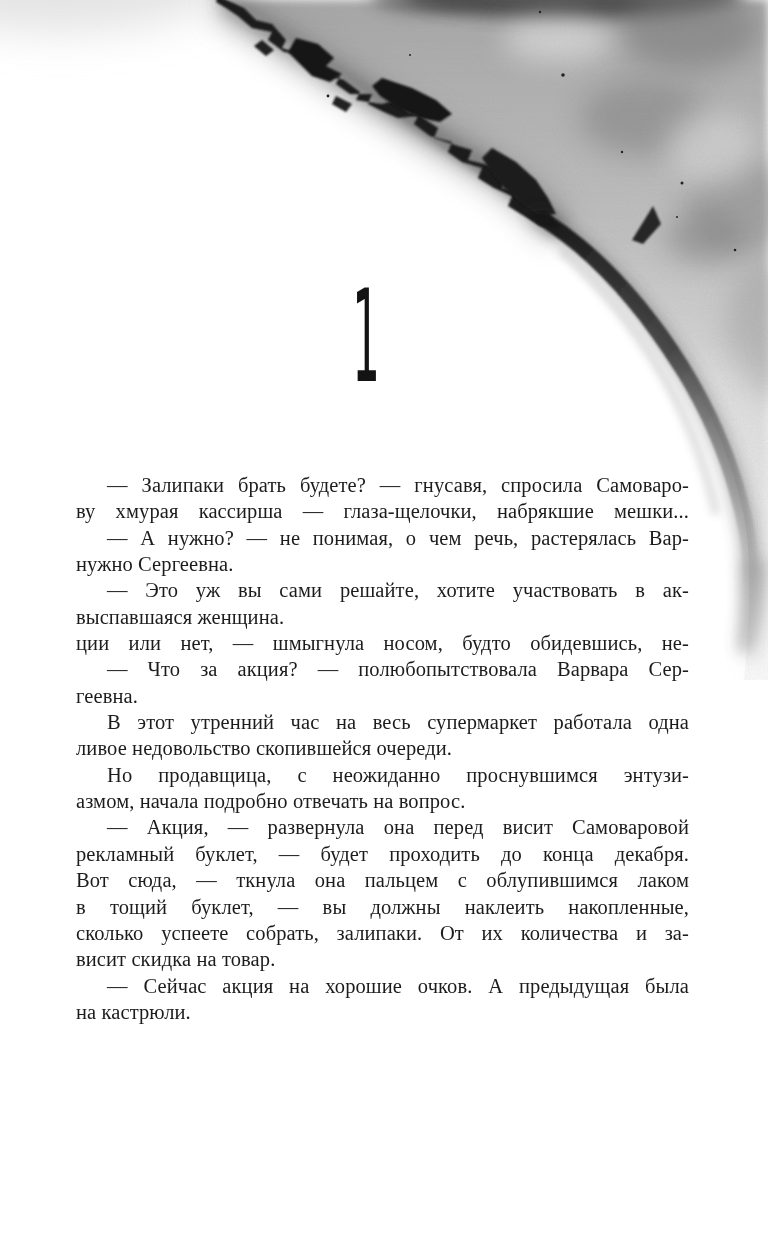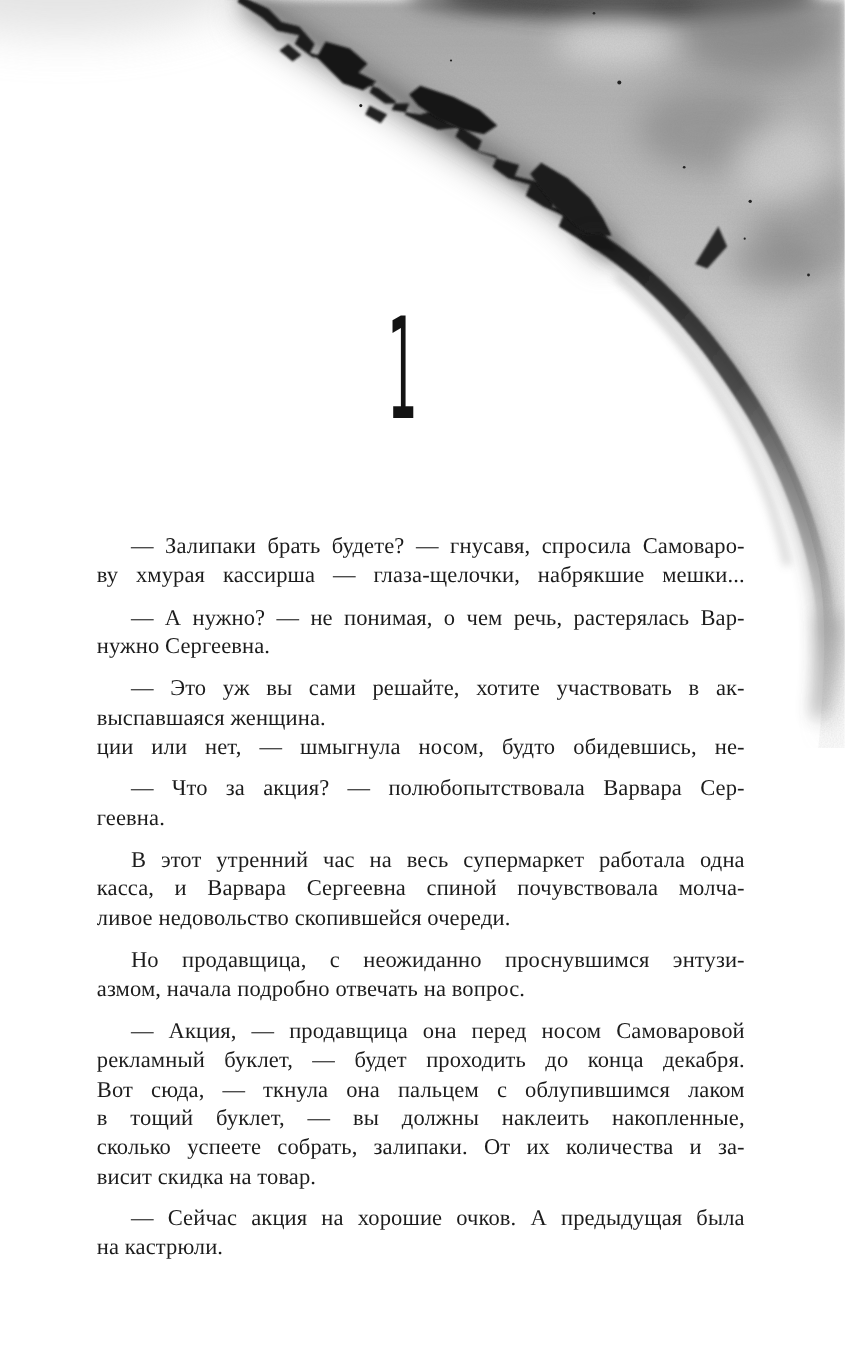--- a/index.html
+++ b/index.html
@@ -37,21 +37,21 @@
     color: #1c1c1c;
     letter-spacing: 0.1px;
   }
   .line {
     text-align: justify;
     text-align-last: justify;
     white-space: normal;
   }
   .line.left  { text-align: left;  text-align-last: left; }
   .line.first { text-indent: 31px; }
-  .para { margin: 12px; }
+  .para { margin: 0; }
 </style>
 </head>
 <body>
 
 <svg class="artwork" viewBox="0 0 768 680" xmlns="http://www.w3.org/2000/svg">
   <defs>
     <linearGradient id="smokeFill" x1="0" y1="0" x2="0" y2="1">
       <stop offset="0" stop-color="#a9a9a9" stop-opacity="1"></stop>
       <stop offset="0.35" stop-color="#c0c0c0" stop-opacity="0.95"></stop>
       <stop offset="0.7" stop-color="#d8d8d8" stop-opacity="0.6"></stop>
@@ -190,31 +190,30 @@
     <div class="line">ции или нет, — шмыгнула носом, будто обидевшись, не-</div>
   </div>
 
   <div class="para">
     <div class="line first">— Что за акция? — полюбопытствовала Варвара Сер-</div>
     <div class="line left">геевна.</div>
   </div>
 
   <div class="para">
     <div class="line first">В этот утренний час на весь супермаркет работала одна</div>
-    <div class="line">касса, и Варвара Сергеевна спиной почувствовала молча-</div>
     <div class="line left">ливое недовольство скопившейся очереди.</div>
   </div>
 
   <div class="para">
     <div class="line first">Но продавщица, с неожиданно проснувшимся энтузи-</div>
     <div class="line left">азмом, начала подробно отвечать на вопрос.</div>
   </div>
 
   <div class="para">
-    <div class="line first">— Акция, — продавщица она перед носом Самоваровой</div>
+    <div class="line first">— Акция, — развернула она перед висит Самоваровой</div>
     <div class="line">рекламный буклет, — будет проходить до конца декабря.</div>
     <div class="line">Вот сюда, — ткнула она пальцем с облупившимся лаком</div>
     <div class="line">в тощий буклет, — вы должны наклеить накопленные,</div>
     <div class="line">сколько успеете собрать, залипаки. От их количества и за-</div>
     <div class="line left">висит скидка на товар.</div>
   </div>
 
 
   <div class="para">
     <div class="line first">— Сейчас акция на хорошие очков. А предыдущая была</div>

